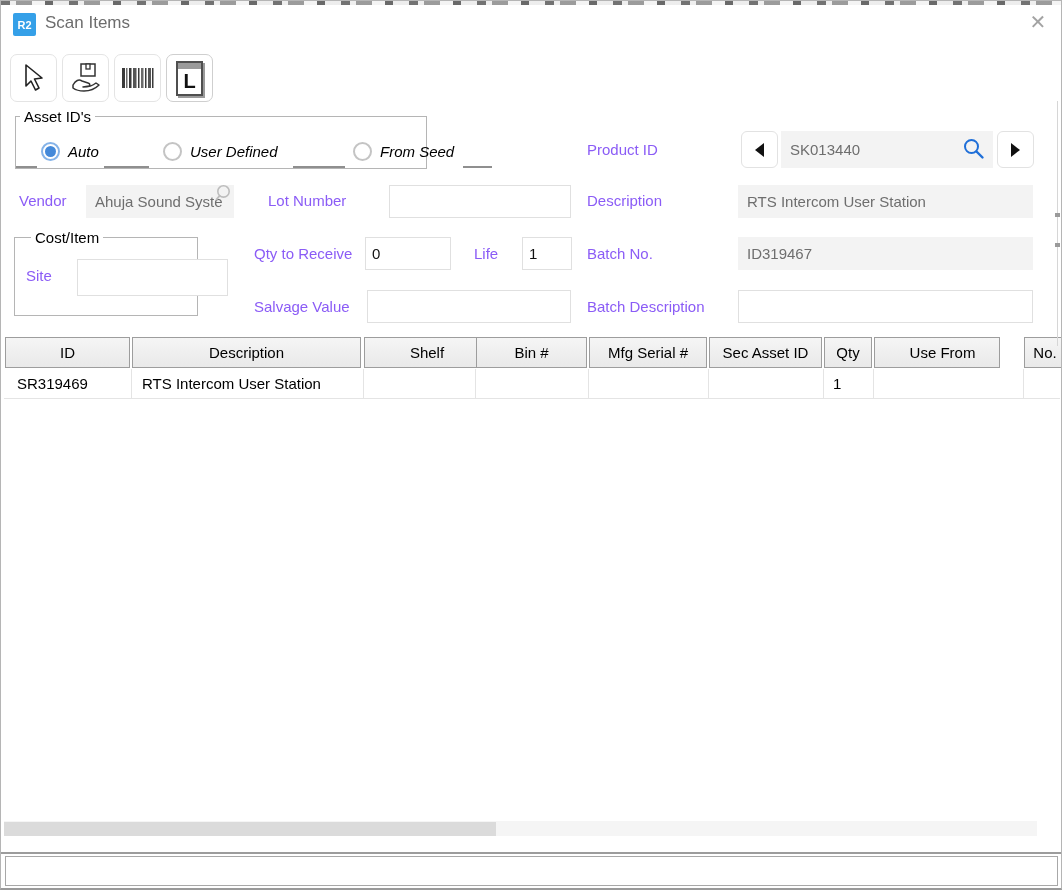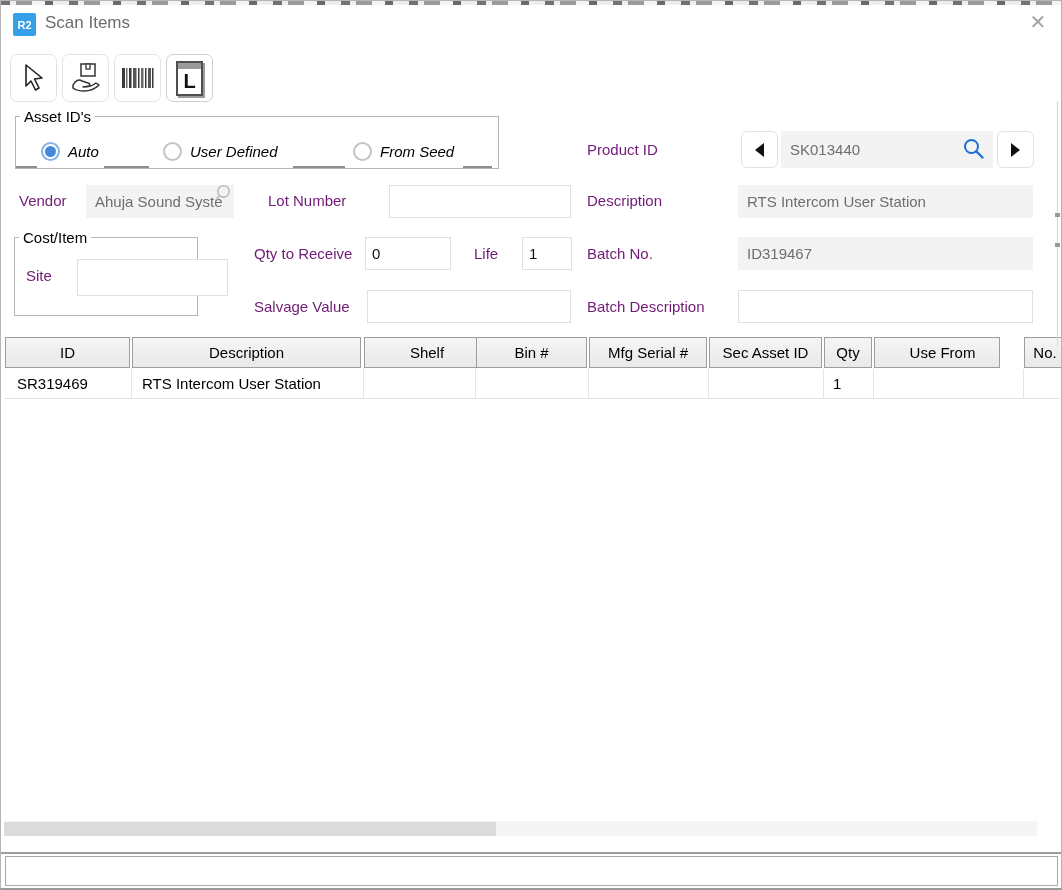--- a/index.html
+++ b/index.html
@@ -21,29 +21,29 @@
   }
   .win-title { position:absolute; left:44px; top:12px; font-size:17px; color:#6d6d6d; }
   .close-btn { position:absolute; left:1022px; top:6px; width:30px; height:30px; display:flex; align-items:center; justify-content:center; font-size:20px; color:#a3a3a3; cursor:default; }
   .tb-btn {
     position:absolute; top:53px; width:47px; height:48px; background:#fff;
     border:1px solid #e4e4e4; border-radius:7px; display:flex; align-items:center; justify-content:center;
   }
   .tb-btn.active { border-color:#cfcfcf; }
   fieldset { position:absolute; border:1px solid #b5b5b5; }
   fieldset legend { font-size:15px; color:#000; padding:0 4px; margin-left:4px; }
-  .fs-asset { left:14px; top:107px; width:484px; height:61px; }
-  .fs-cost { left:13px; top:228px; width:184px; height:87px; }
+  .fs-asset { left:14px; top:107px; width:412px; height:61px; }
+  .fs-cost { left:13px; top:228px; width:184px; height:87px;padding-left:12px; }
   .underline-seg { position:absolute; height:2px; background:#8f8f8f; top:165px; }
   .radio-item { position:absolute; top:141px; display:flex; align-items:center; gap:8px; }
   .radio-circle { width:19px; height:19px; border-radius:50%; border:2px solid #c4c4c4; background:#fff; display:flex; align-items:center; justify-content:center; }
   .radio-circle.sel { border-color:#85b3e8; }
   .radio-dot { width:11px; height:11px; border-radius:50%; background:#4489d9; }
   .radio-label { font-size:15px; color:#000;font-style:italic; }
-  .lbl { position:absolute; font-size:15px; color:#701a75; white-space:nowrap; }
+  .lbl { position:absolute; font-size:15px; color:#8b5cf6; white-space:nowrap; }
   .ro-field {
     position:absolute; background:#f3f3f3; color:#6e6e6e; font-size:15px;
     display:flex; align-items:center; padding:0 9px; overflow:hidden; white-space:nowrap;
   }
   .inp {
     position:absolute; background:#fff; border:1px solid #e0e0e0; font-size:15px; color:#111;
     padding:0 6px; font-family:"Liberation Sans", sans-serif; outline:none;
   }
   .nav-btn {
     position:absolute; top:130px; width:37px; height:37px; background:#fff; border:1px solid #e2e2e2;

